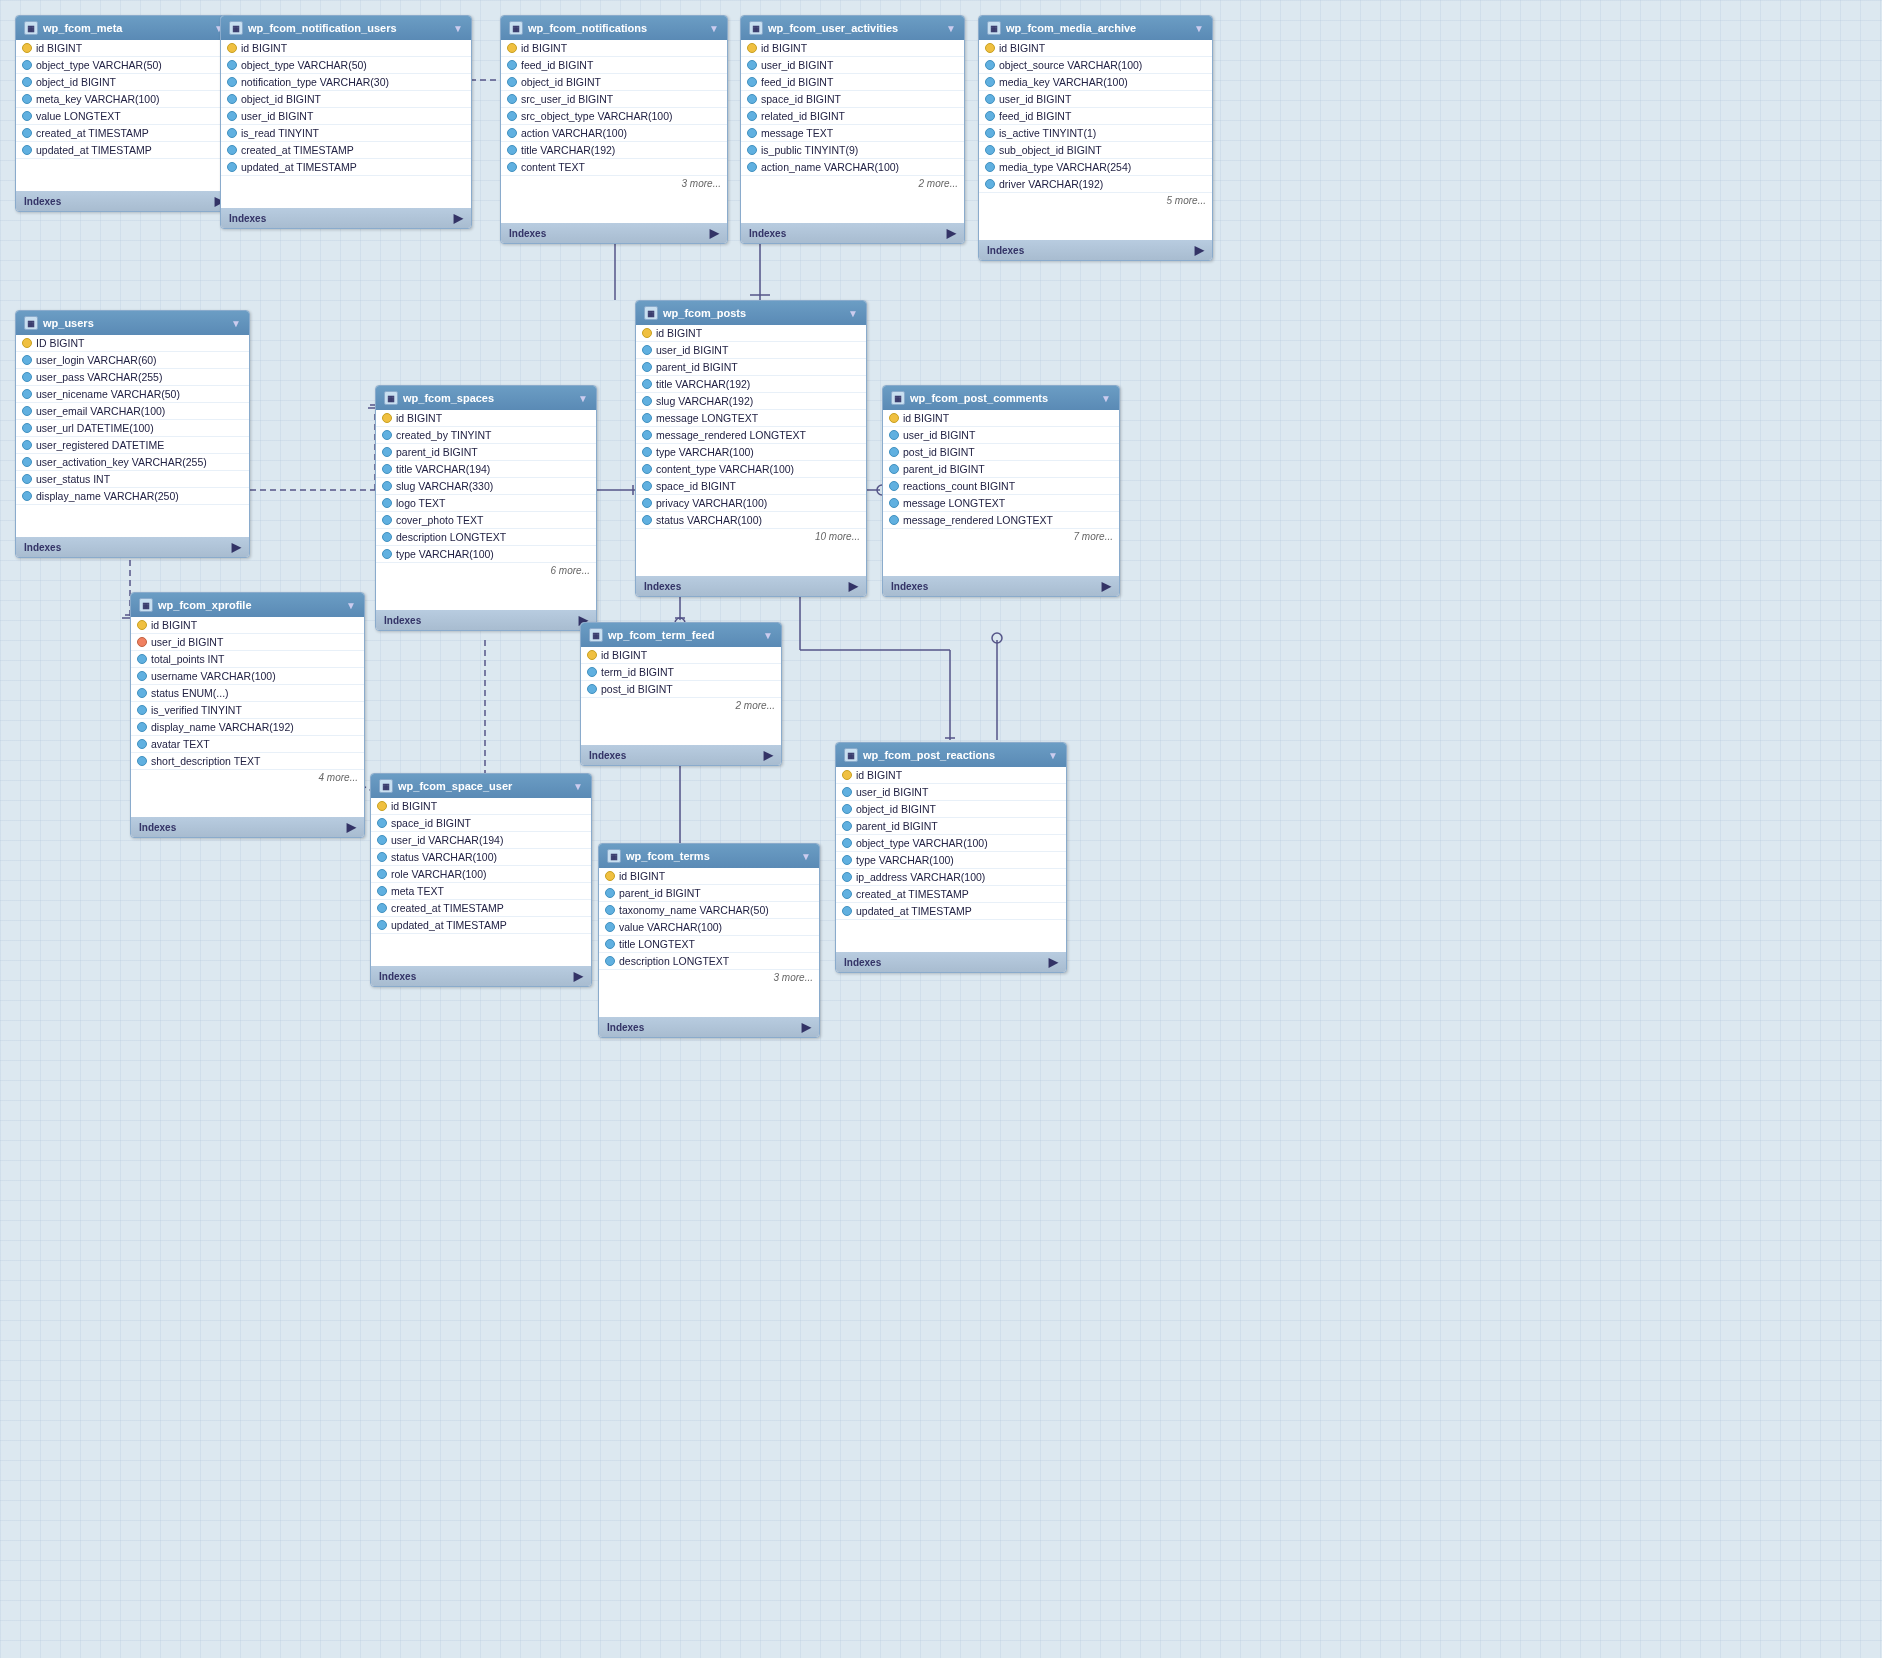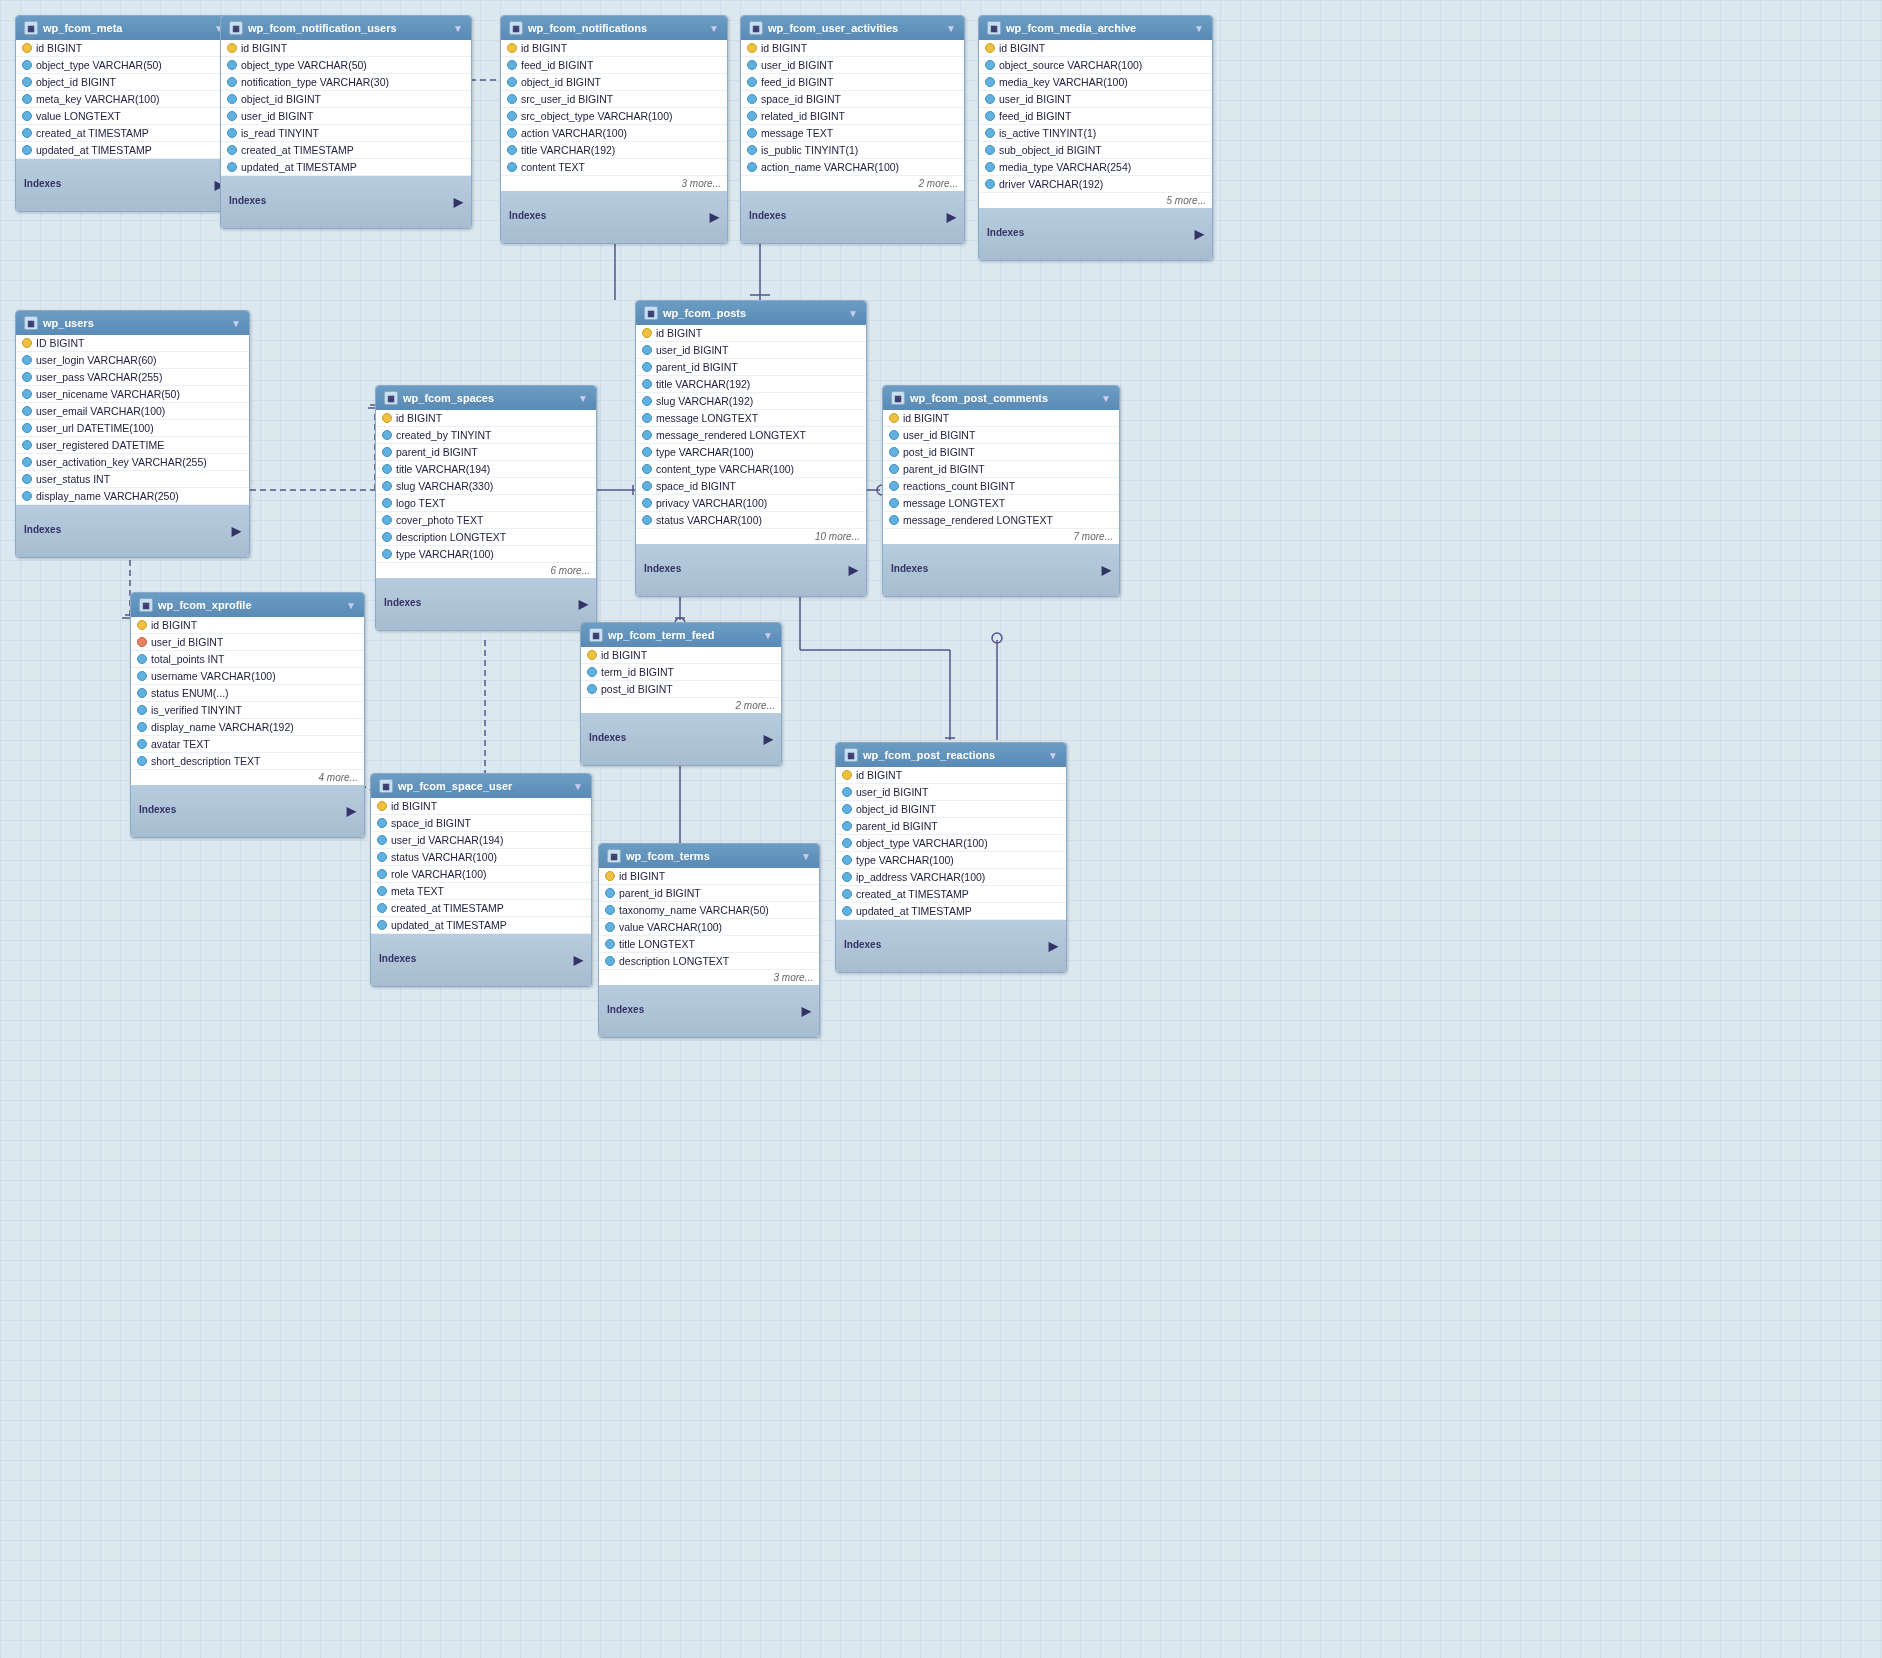--- a/index.html
+++ b/index.html
@@ -76,27 +76,29 @@
       height: 10px;
       border-radius: 50%;
       flex-shrink: 0;
     }
     .icon-pk { background: #f0c040; border: 1px solid #c8a020; }
     .icon-fk { background: #f08060; border: 1px solid #c06040; }
     .icon-field { background: #60b0e0; border: 1px solid #4090c0; }
     .field-name { color: #224; font-size: 10.5px; }
     .table-footer {
       background: linear-gradient(180deg, #b8cce0 0%, #a8bcd0 100%);
-      padding: 19px 8px;
+      padding: 3px 8px;
       display: flex;
+      align-items: center;
       justify-content: space-between;
       border-radius: 0 0 3px 3px;
       color: #336;
       font-size: 10px;
       font-weight: bold;
+      margin-top: 32px;
     }
     .footer-arrow {
       color: #336;
       font-size: 12px;
     }
     .more-text {
       color: #666;
       font-size: 10px;
       padding: 2px 6px;
       text-align: right;
@@ -336,21 +338,21 @@
     <div class="table-row">
       <div class="field-icon icon-field"></div>
       <span class="field-name">related_id BIGINT</span>
     </div>
     <div class="table-row">
       <div class="field-icon icon-field"></div>
       <span class="field-name">message TEXT</span>
     </div>
     <div class="table-row">
       <div class="field-icon icon-field"></div>
-      <span class="field-name">is_public TINYINT(1)</span>
+      <span class="field-name">is_public TINYINT(9)</span>
     </div>
     <div class="table-row">
       <div class="field-icon icon-field"></div>
       <span class="field-name">action_name VARCHAR(100)</span>
     </div>
     <div class="more-text">2 more...</div>
     <div class="table-footer">
       <span>Indexes</span>
       <span class="footer-arrow">▶</span>
     </div>

